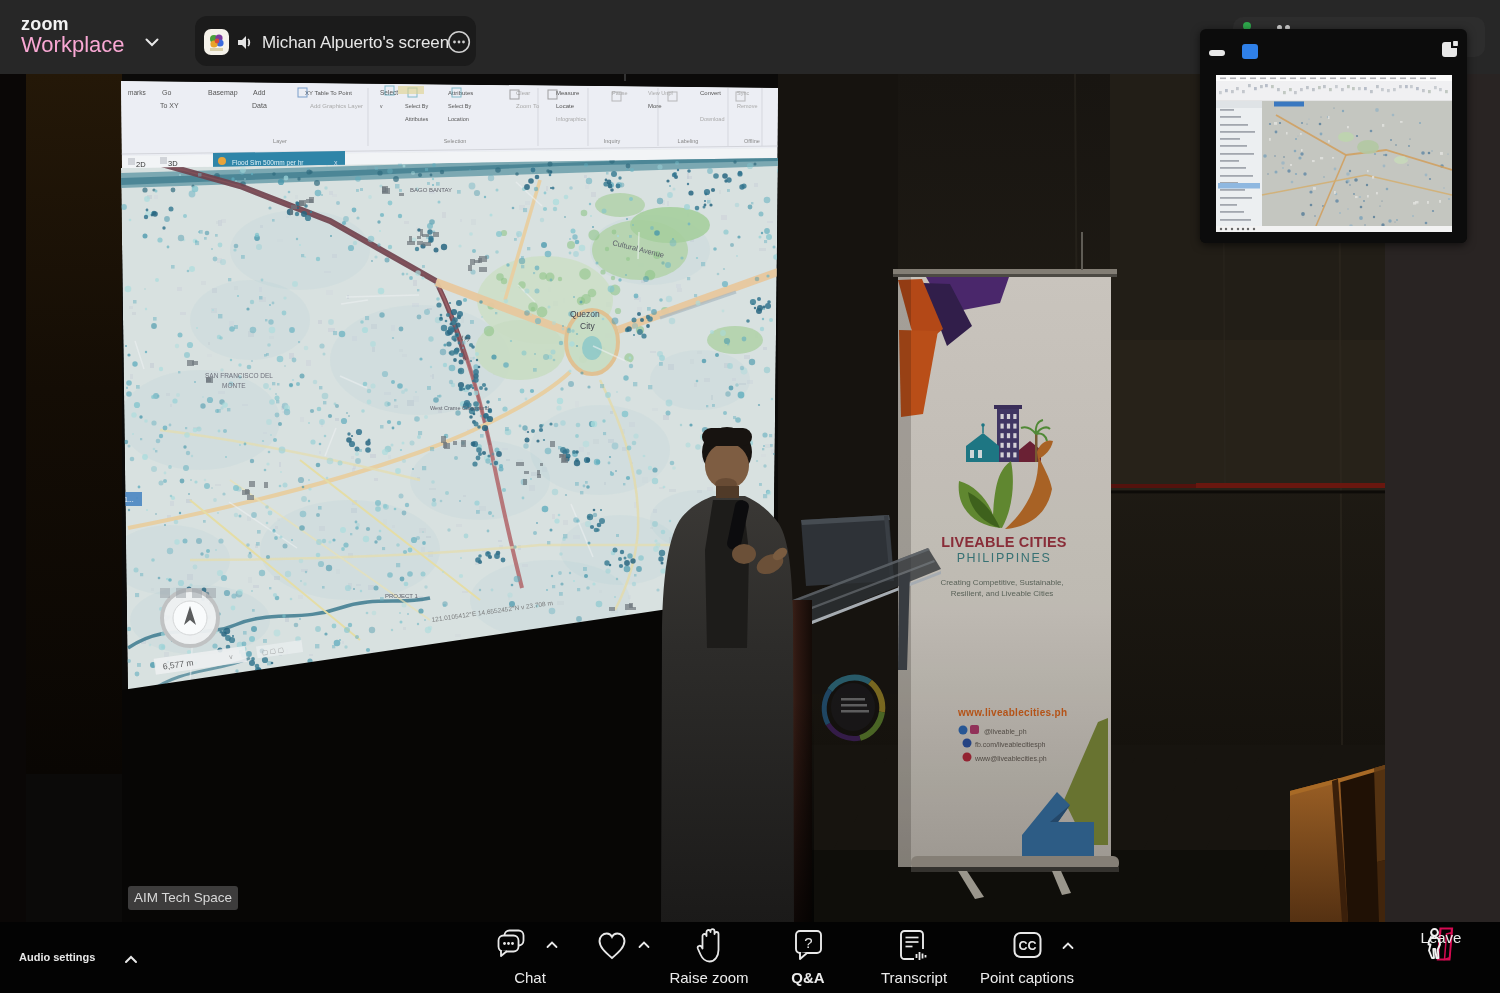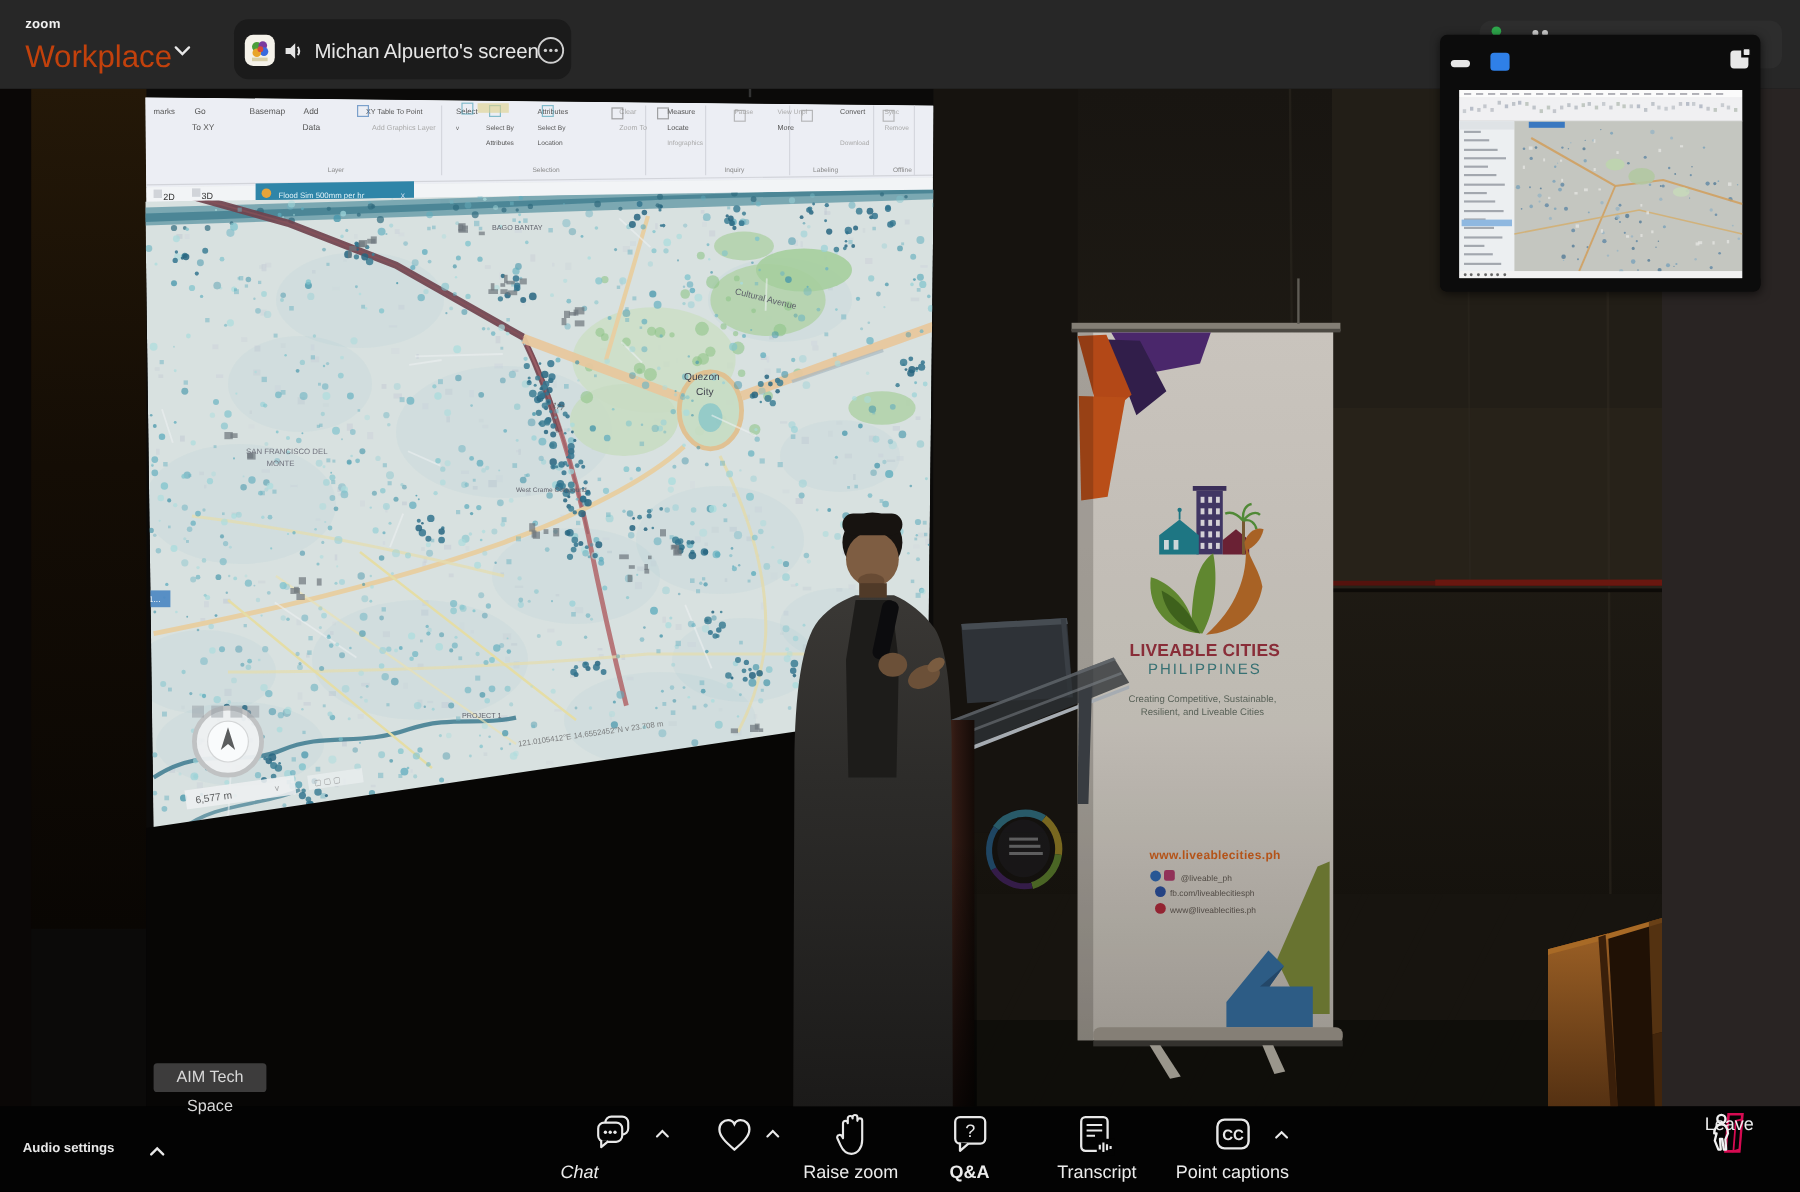--- a/index.html
+++ b/index.html
@@ -1981,22 +1981,22 @@
 
 <rect x="702" y="428" width="50" height="18" rx="9" fill="#171310"></rect>
 <ellipse cx="726" cy="484" rx="11" ry="6" fill="#60452f" opacity="0.7"></ellipse>
 <rect x="716" y="486" width="23" height="12" fill="#503a28"></rect>
 <rect x="731" y="500" width="14" height="50" rx="6" transform="rotate(12 738 525)" fill="#0c0c0e"></rect>
 <ellipse cx="744" cy="554" rx="12" ry="10" fill="#6b5038"></ellipse>
 <ellipse cx="770" cy="564" rx="14" ry="9" transform="rotate(-25 770 564)" fill="#6b5038"></ellipse>
 <ellipse cx="780" cy="554" rx="8" ry="5" transform="rotate(-35 780 554)" fill="#7a5c40"></ellipse>
 </svg>
 <div class="abs" style="left:0;top:0;width:1500px;height:74px;background:#272727;"></div>
-<div class="abs" style="left:21px;top:14px;color:#f2f2f2;font-size:11px;font-weight:bold;letter-spacing:0.2px;">zoom</div>
-<div class="abs" style="left:21px;top:32px;color:#c2410c;font-size:26px;">Workplace</div>
+<div class="abs" style="left:21px;top:14px;color:#f2f2f2;font-size:18px;font-weight:bold;letter-spacing:0.2px;">zoom</div>
+<div class="abs" style="left:21px;top:32px;color:#f9a8d4;font-size:22px;">Workplace</div>
 <svg class="abs" style="left:144px;top:37px" width="16" height="11" viewBox="0 0 16 11">
       <polyline points="2.5,2.5 8,8 13.5,2.5" fill="none" stroke="#e8e8e8" stroke-width="2" stroke-linecap="round"></polyline>
     </svg>
 <div class="abs" style="left:195px;top:16px;width:281px;height:50px;background:#1b1b1b;border-radius:12px;"></div>
 <div class="abs" style="left:204px;top:29px;width:25px;height:26px;background:#f5f2ea;border-radius:7px;"></div>
 <svg class="abs" style="left:204px;top:29px" width="25" height="26" viewBox="0 0 25 26">
  <circle cx="10" cy="10" r="4" fill="#4a9e3a"></circle>
       <circle cx="15" cy="9" r="3.6" fill="#7a3a9e"></circle>
  <circle cx="16" cy="14" r="3.6" fill="#3a6ade"></circle>
       <circle cx="10" cy="15" r="3.6" fill="#e8a42a"></circle>
@@ -2240,37 +2240,37 @@
 <circle cx="5" cy="154" r="1.2" fill="#666"></circle>
 <circle cx="10" cy="154" r="1.2" fill="#666"></circle>
 <circle cx="16" cy="154" r="1.2" fill="#666"></circle>
 <circle cx="22" cy="154" r="1.2" fill="#666"></circle>
 <circle cx="27" cy="154" r="1.2" fill="#666"></circle>
 <circle cx="32" cy="154" r="1.2" fill="#666"></circle>
 <circle cx="38" cy="154" r="1.2" fill="#666"></circle>
 </svg>
 <div class="abs" style="left:1200px;top:232px;width:267px;height:11px;background:#0c0c0c;border-radius:0 0 6px 6px;"></div>
 <div class="abs" style="left:0;top:922px;width:1500px;height:71px;background:#030303;"></div>
-<div class="abs" style="left:128px;top:886px;width:94px;height:24px;background:rgba(70,70,70,0.85);border-radius:3px;color:#d8d8d8;font-size:13.5px;line-height:24px;text-align:center;">AIM Tech Space</div>
+<div class="abs" style="left:128px;top:886px;width:110px;height:24px;background:rgba(70,70,70,0.85);border-radius:3px;color:#d8d8d8;font-size:13.5px;line-height:24px;text-align:center;">AIM Tech Space</div>
 <div class="abs" style="left:19px;top:951px;color:#e8e8e8;font-size:11px;font-weight:bold;">Audio settings</div>
 <svg class="abs" style="left:124px;top:955px" width="14" height="9" viewBox="0 0 14 9">
       <polyline points="2,7 7,2 12,7" fill="none" stroke="#e8e8e8" stroke-width="2" stroke-linecap="round"></polyline>
     </svg>
 <svg class="abs" style="left:497px;top:929px" width="28" height="34" viewBox="0 0 28 34">
 <rect x="7.5" y="1.5" width="19" height="15" rx="5" fill="none" stroke="#e8e8e8" stroke-width="1.8"></rect>
 <rect x="1.5" y="6.5" width="20" height="16" rx="5" fill="#030303" stroke="#e8e8e8" stroke-width="1.8"></rect>
 <path d="M4,21 L4,27 L10,22" fill="#030303" stroke="#e8e8e8" stroke-width="1.8" stroke-linejoin="round"></path>
 <circle cx="7.5" cy="14.5" r="1.4" fill="#e8e8e8"></circle>
       <circle cx="11.5" cy="14.5" r="1.4" fill="#e8e8e8"></circle>
       <circle cx="15.5" cy="14.5" r="1.4" fill="#e8e8e8"></circle>
 </svg>
 <svg class="abs" style="left:546px;top:940px" width="12" height="9" viewBox="0 0 12 9">
       <polyline points="1.5,7 6,2.5 10.5,7" fill="none" stroke="#e8e8e8" stroke-width="1.8" stroke-linecap="round"></polyline>
     </svg>
-<div class="lbl" style="left:453px;top:969px;width:60px;font-style:italic;">Chat</div>
+<div class="lbl" style="left:500px;top:969px;width:60px;">Chat</div>
 <svg class="abs" style="left:597px;top:931px" width="30" height="31" viewBox="0 0 30 31">
 <path d="M15,27 C8,21 2.5,16 2.5,10 C2.5,5.5 6,2.5 9.8,2.5 C12.2,2.5 14,3.8 15,5.8 C16,3.8 17.8,2.5 20.2,2.5 C24,2.5 27.5,5.5 27.5,10 C27.5,16 22,21 15,27 Z" fill="none" stroke="#e8e8e8" stroke-width="1.9"></path>
 </svg>
 <svg class="abs" style="left:638px;top:940px" width="12" height="9" viewBox="0 0 12 9">
       <polyline points="1.5,7 6,2.5 10.5,7" fill="none" stroke="#e8e8e8" stroke-width="1.8" stroke-linecap="round"></polyline>
     </svg>
 <div class="lbl" style="left:582px;top:969px;width:60px;margin-top:40px;">React</div>
 <svg class="abs" style="left:696px;top:928px" width="27" height="36" viewBox="0 0 27 36">
 <path d="M6.5,17 L6.5,8 C6.5,6.9 7.4,6 8.5,6 C9.6,6 10.5,6.9 10.5,8 L10.5,4 C10.5,2.9 11.4,2 12.5,2 C13.6,2 14.5,2.9 14.5,4 L14.5,3.2 C14.5,2.1 15.4,1.2 16.5,1.2 C17.6,1.2 18.5,2.1 18.5,3.2 L18.5,6 C18.5,4.9 19.4,4 20.5,4 C21.6,4 22.5,4.9 22.5,6 L22.5,22 C22.5,28 19,33.5 13.5,33.5 C9,33.5 6.5,31 4.5,26.5 L1.8,20.5 C1.3,19.3 2,18 3.2,17.8 C4.2,17.6 5.2,18.1 5.7,19 L6.5,20.5 Z" fill="none" stroke="#e8e8e8" stroke-width="1.8" stroke-linejoin="round"></path>
 </svg>

